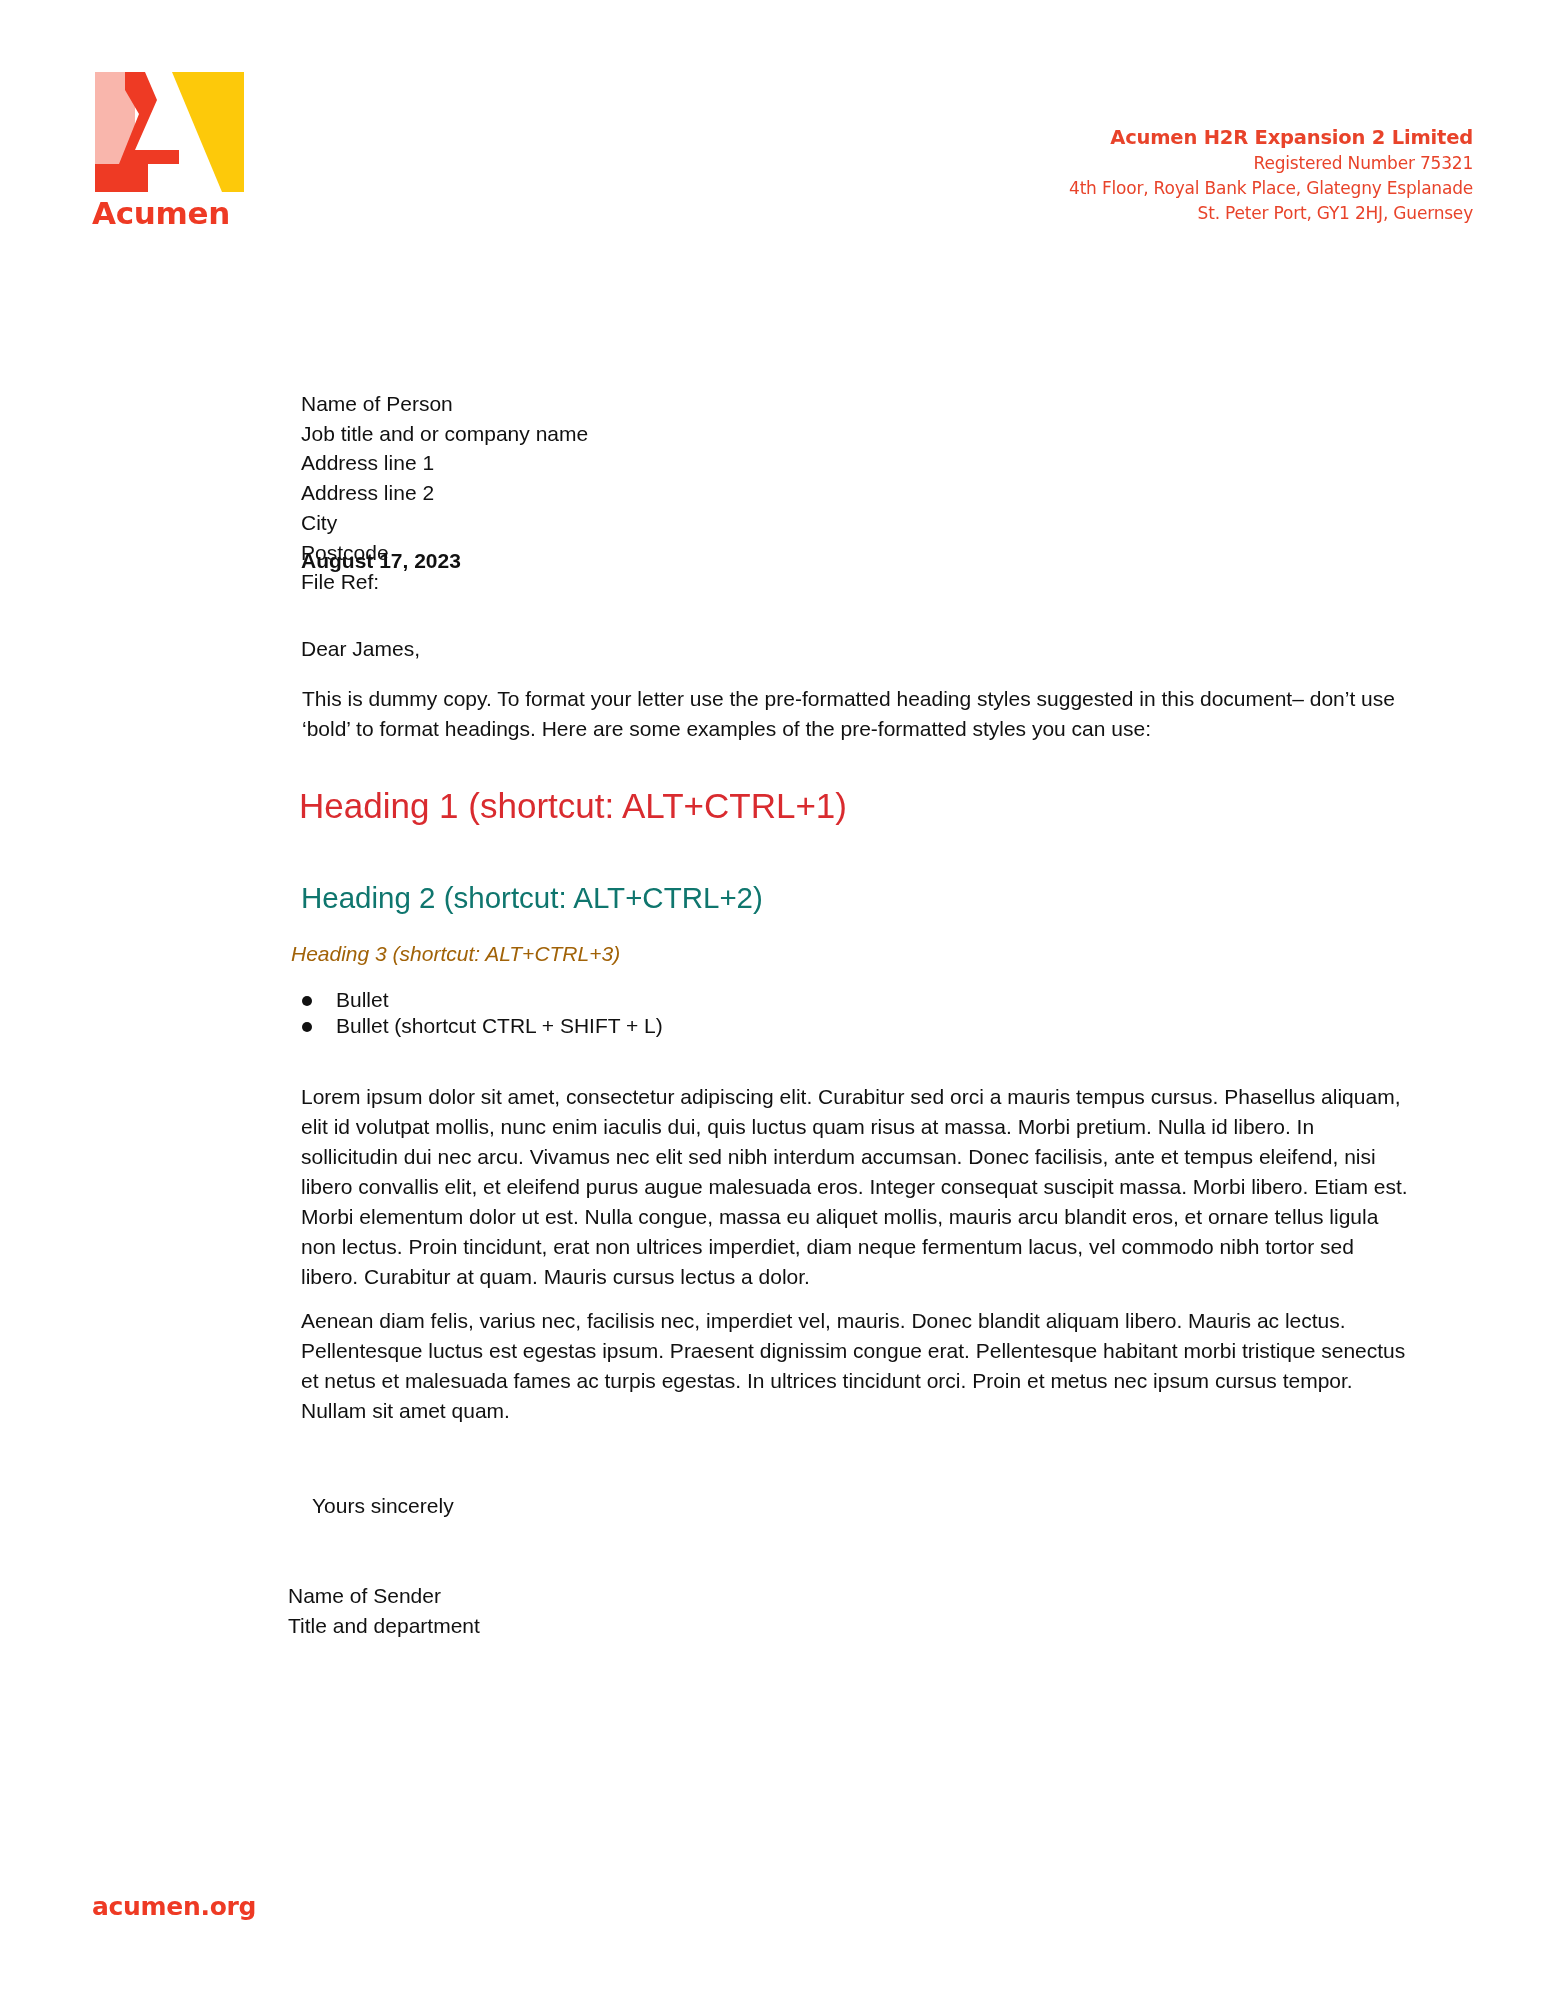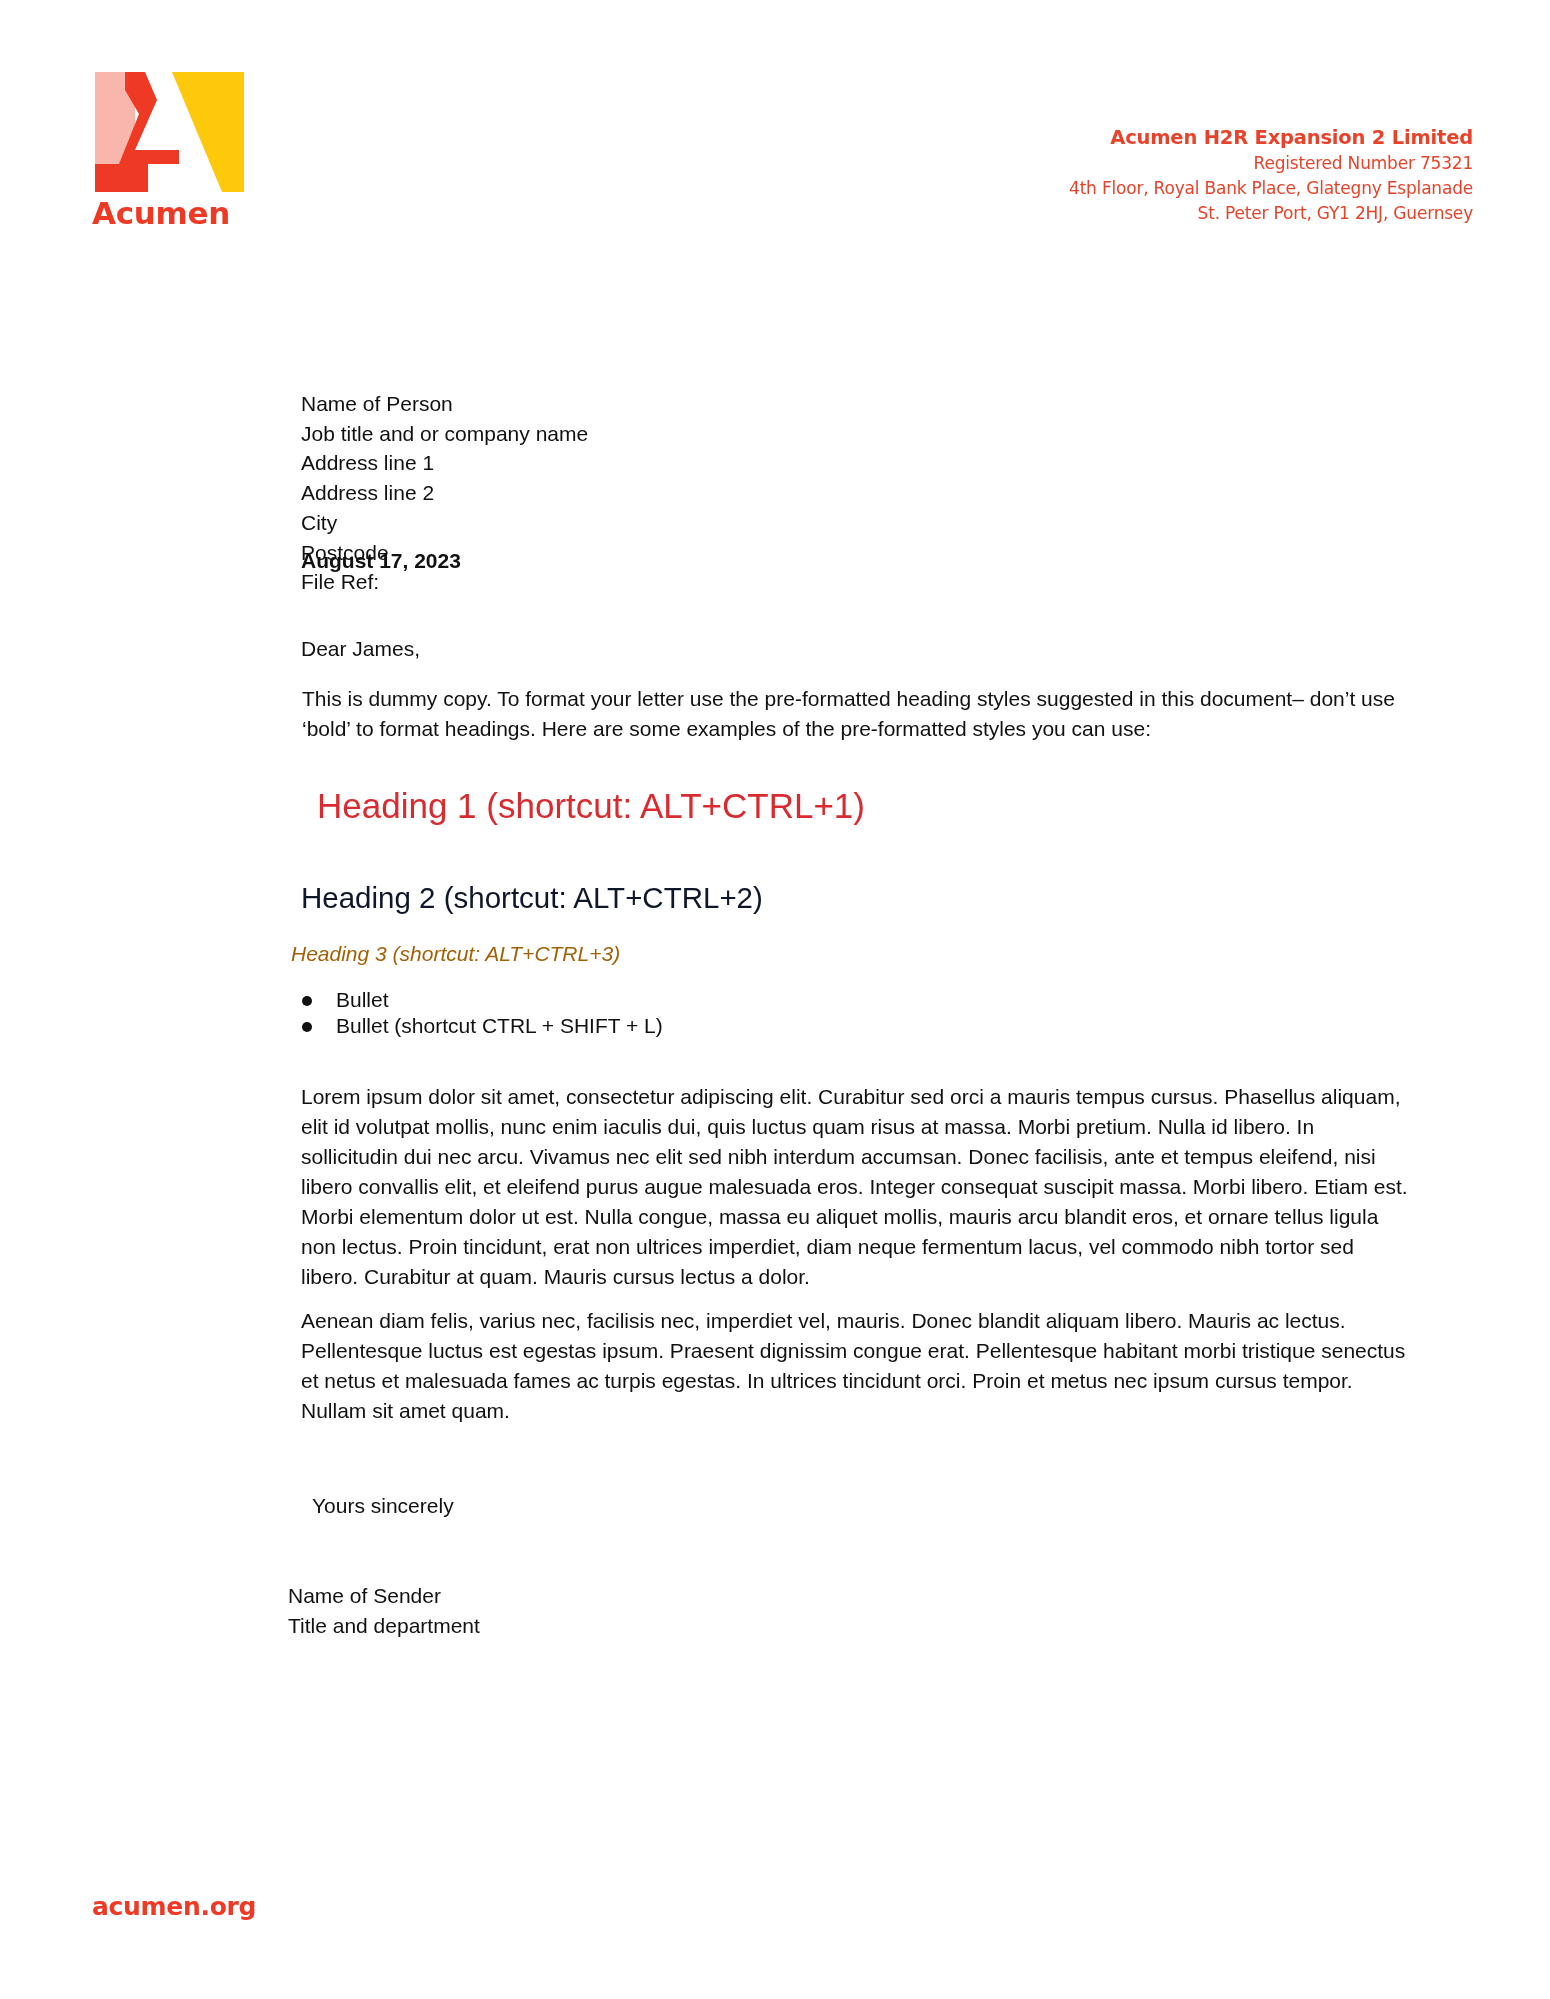--- a/index.html
+++ b/index.html
@@ -18,22 +18,22 @@
   #company .title { font-weight: bold; font-size: 19.5px; line-height: 26px; letter-spacing: -0.2px; }
   #company .line { font-size: 17px; line-height: 25px; letter-spacing: -0.2px; }
 
   
   .body-text { font-size: 21px; line-height: 29.7px; white-space: nowrap; }
   #address { left: 301px; top: 345px; margin-top: 44px; }
   #date { left: 301px; top: 546px; font-weight: bold; }
   #salutation { left: 301px; top: 634px; }
   #intro { left: 302px; top: 684px; width: 1110px; white-space: normal; line-height: 30px; }
 
-  #h1 { left: 317px; top: 784px; font-size: 35px; line-height: 44px; color: #d92b2f; white-space: nowrap; }
-  #h2 { left: 301px; top: 879px; font-size: 29.5px; line-height: 38px; color: #0f172a; white-space: nowrap; }
+  #h1 { left: 299px; top: 784px; font-size: 35px; line-height: 44px; color: #d92b2f; white-space: nowrap; }
+  #h2 { left: 301px; top: 879px; font-size: 29.5px; line-height: 38px; color: #0f766e; white-space: nowrap; }
   #h3 { left: 291px; top: 940px; font-size: 21px; line-height: 28px; color: #a16207; white-space: nowrap; font-style: italic; }
 
   #bullets { left: 301px; top: 987px; margin: 0; padding: 0; list-style: none; font-size: 21px; line-height: 25.5px; }
   #bullets li { position: relative; padding-left: 35px; white-space: nowrap; }
   #bullets li .dot { position: absolute; left: 1px; top: 9px; width: 10px; height: 10px; border-radius: 50%; background: #111; }
 
   .para { left: 301px; width: 1110px; font-size: 21px; line-height: 30px; }
   #lorem { top: 1082px; }
   #aenean { top: 1306px; }
 

